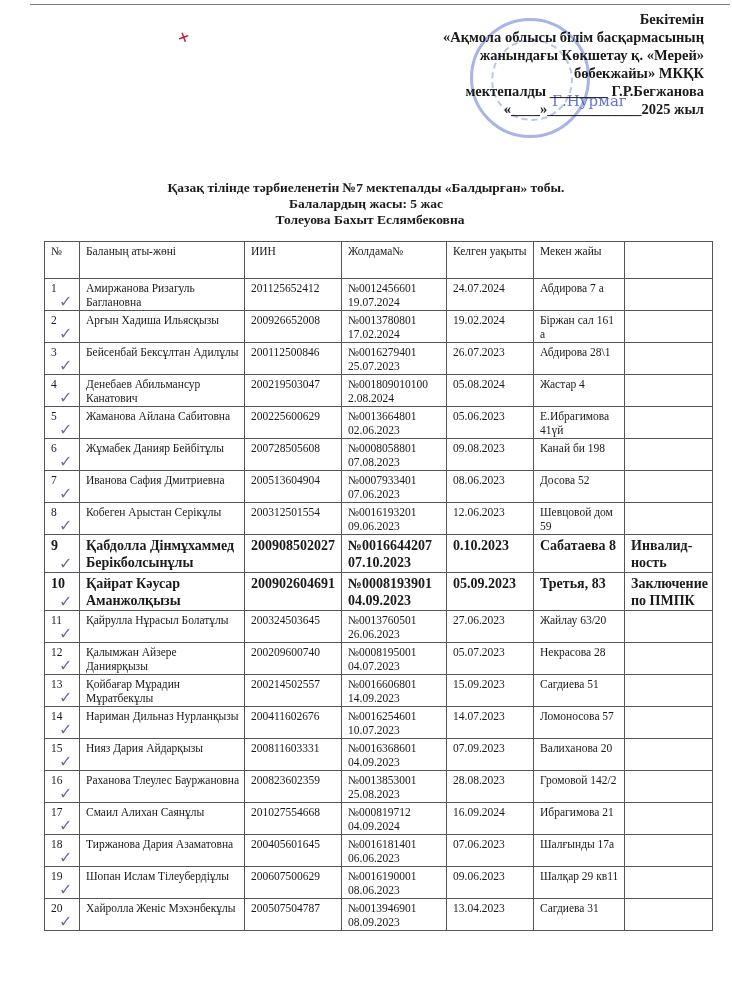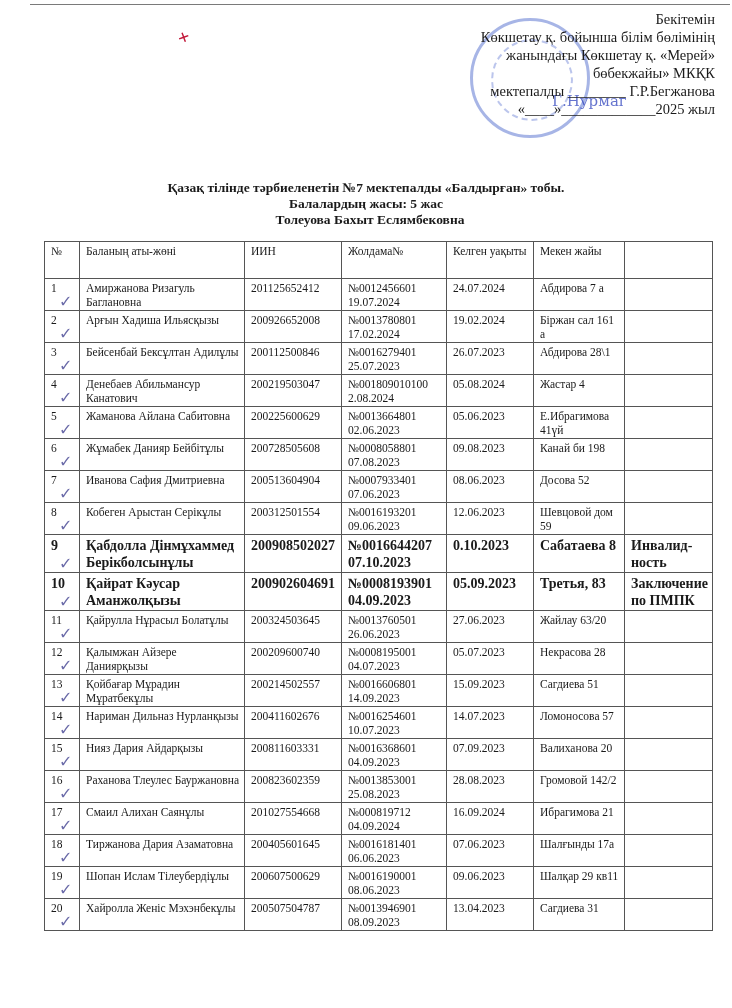--- a/index.html
+++ b/index.html
@@ -3,22 +3,22 @@
   <meta charset="utf-8">
   <style>
     html, body { margin: 0; padding: 0; }
     body {
       width: 732px; height: 1008px; background: #ffffff; position: relative; overflow: hidden;
       font-family: "Liberation Serif", "DejaVu Serif", serif; color: #1a1a1a;
     }
     .topline { position: absolute; left: 30px; top: 4px; width: 700px; height: 1px; background: #7a7a7a; }
     .red-mark { position: absolute; left: 178px; top: 26px; color: #c2183a; font-size: 20px; font-family: "Liberation Sans", sans-serif; transform: rotate(-20deg); }
     .approval {
-      position: absolute; right: 17px; top: 10px; width: 320px;
-      text-align: right; font-weight: normal; font-size: 14.5px; line-height: 18px;
+      position: absolute; right: 28px; top: 10px; width: 320px;
+      text-align: right; font-weight: bold; font-size: 14.5px; line-height: 18px;
     }
     .approval div { white-space: nowrap; }
     .stamp {
       position: absolute; left: 470px; top: 18px; width: 120px; height: 120px; border-radius: 50%;
       border: 3px solid rgba(60,90,200,0.45); box-sizing: border-box;
     }
     .stamp::after {
       content: ""; position: absolute; left: 18px; top: 18px; width: 78px; height: 78px; border-radius: 50%;
       border: 2px dashed rgba(60,90,200,0.35);
     }
@@ -58,21 +58,21 @@
 <body>
 
 <div class="topline"></div>
 <div class="red-mark">+</div>
 
 <div class="stamp"></div>
 <div class="signature">Г.Нурмаг</div>
 
 <div class="approval">
   <div>Бекітемін</div>
-  <div>Көкшетау қ. бойынша білім бөлімінің</div>
+  <div>«Ақмола облысы білім басқармасының</div>
   <div>жанындағы Көкшетау қ. «Мерей»</div>
   <div>бөбекжайы» МКҚК</div>
   <div>мектепалды ________ Г.Р.Бегжанова</div>
   <div>«____»_____________2025 жыл</div>
 </div>
 
 <div class="heading">
   <div>Қазақ тілінде тәрбиеленетін №7 мектепалды «Балдырған» тобы.</div>
   <div>Балалардың жасы: 5 жас</div>
   <div class="indent">Толеуова Бахыт Еслямбековна</div>

